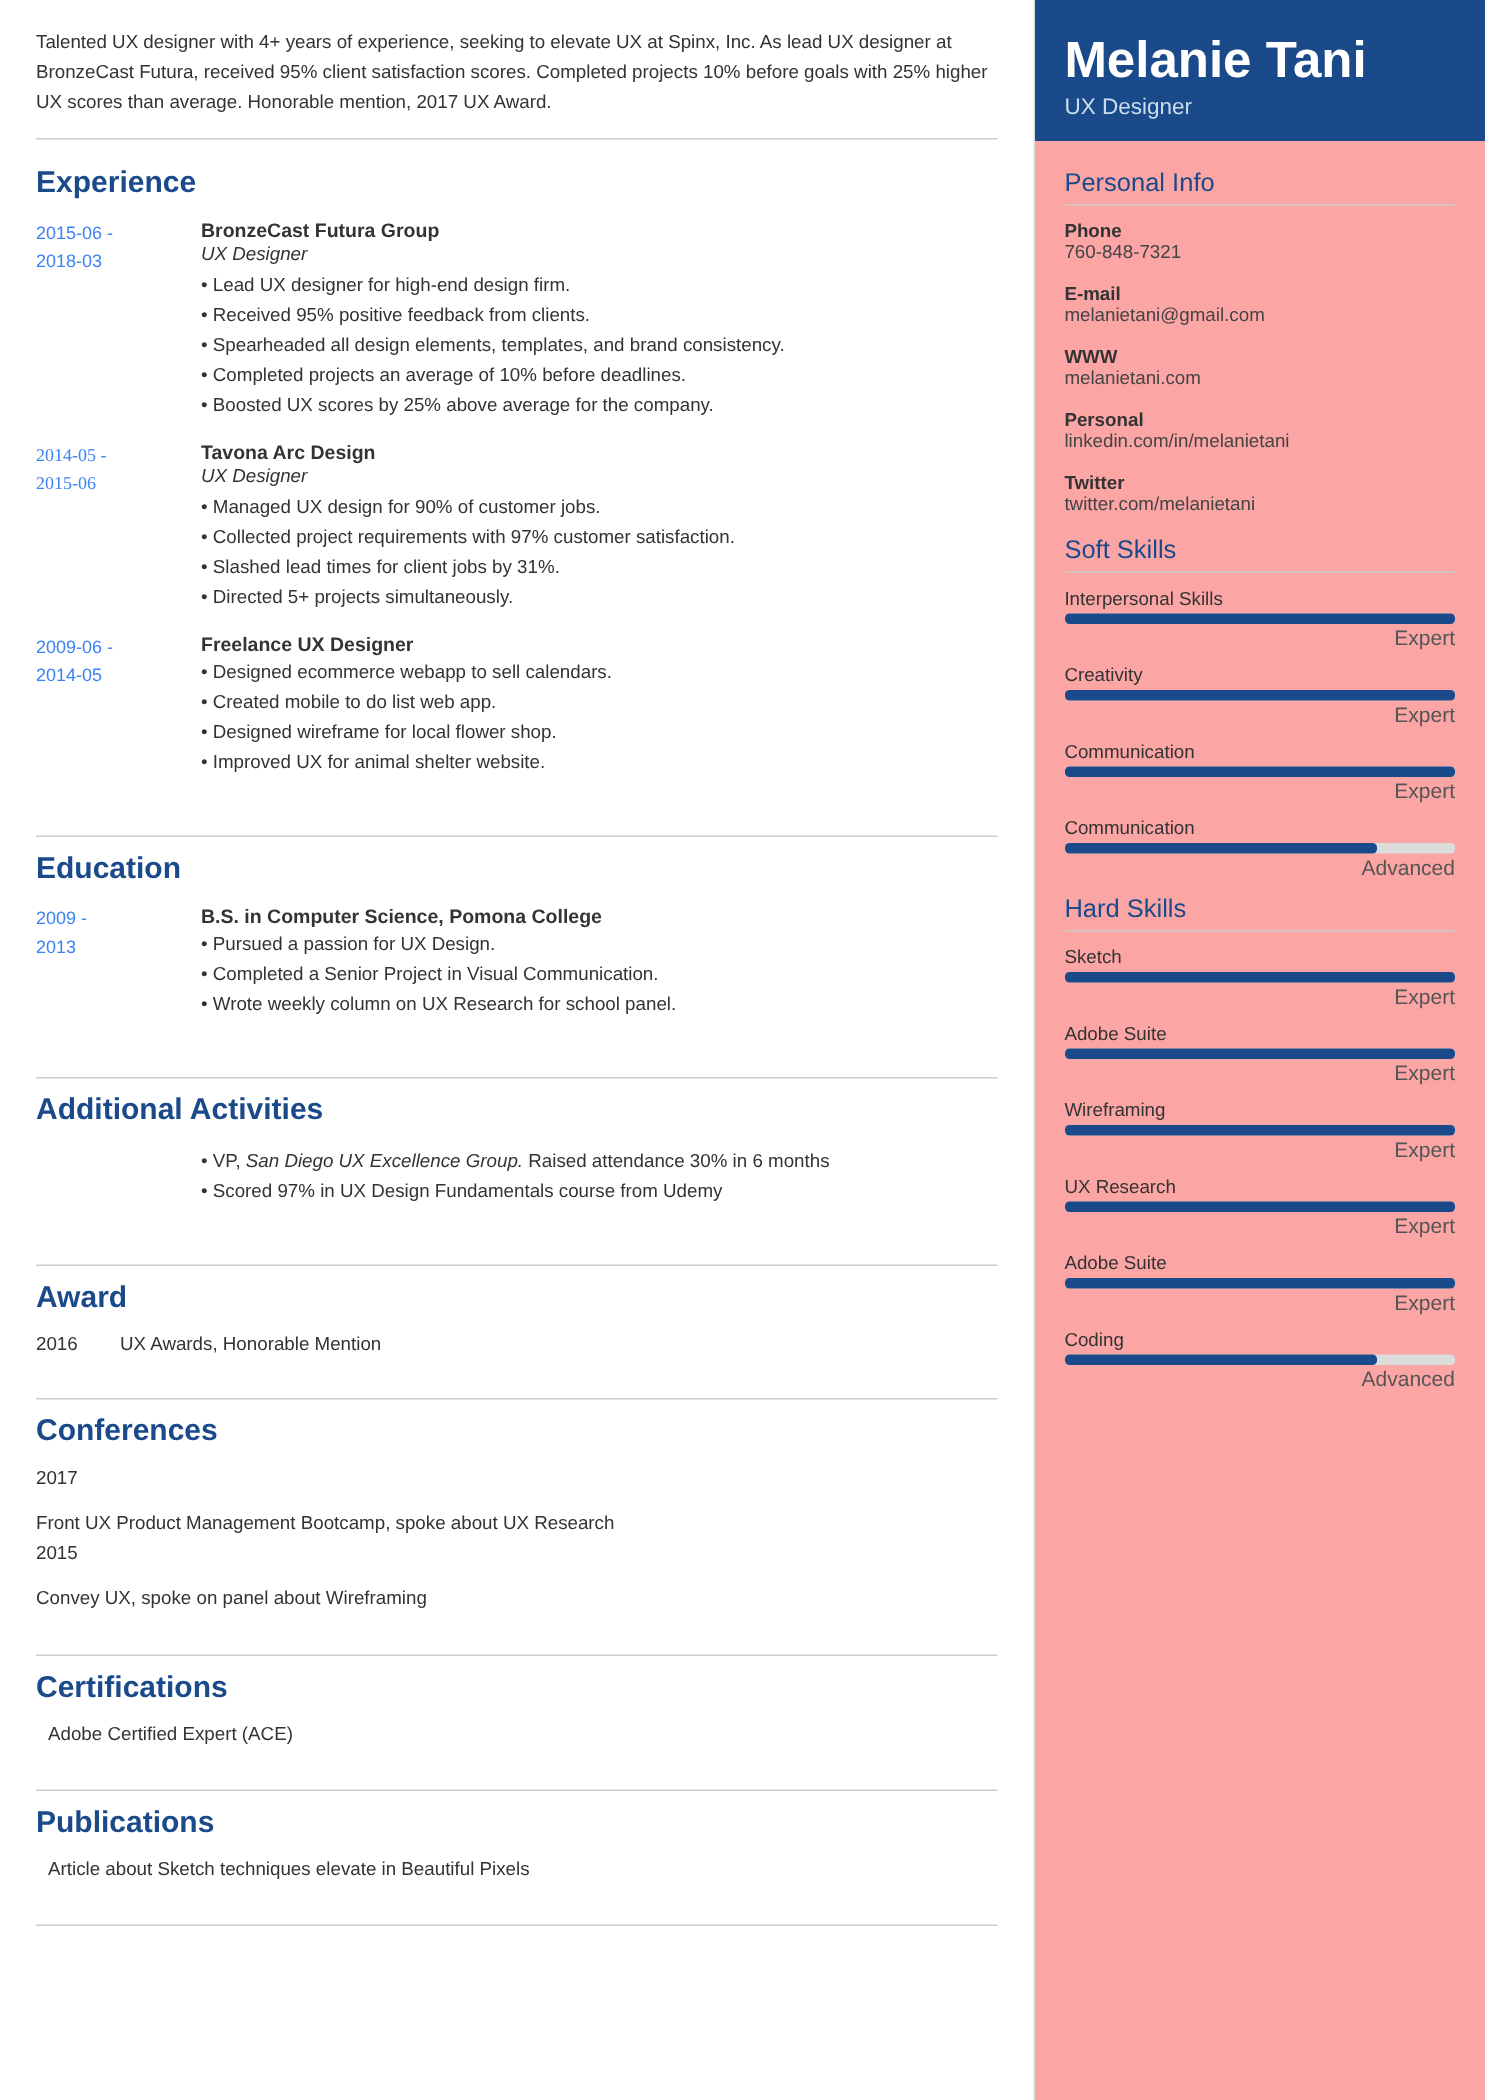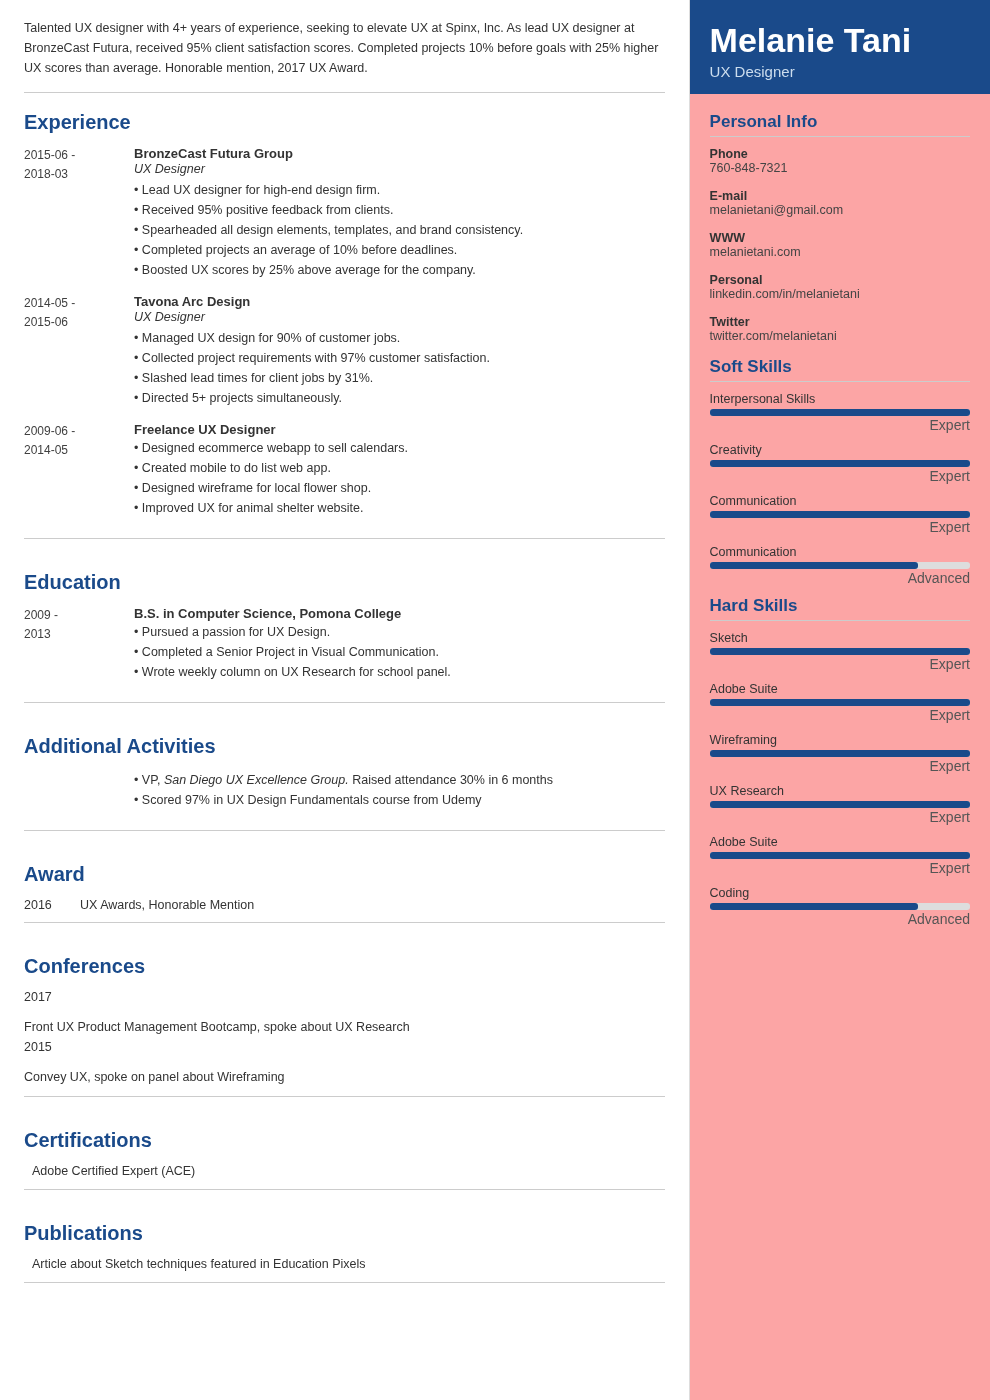--- a/index.html
+++ b/index.html
@@ -31,32 +31,32 @@
     }
     .section-title {
       font-size: 20px;
       font-weight: bold;
       color: #1a4a8a;
       margin-bottom: 12px;
       margin-top: 4px;
     }
     .section-block {
       border-bottom: 1px solid #ccc;
-      padding-bottom: 6px;
-      margin-bottom: 32px;
+      padding-bottom: 25px;
+      margin-bottom: 10px;
     }
     .exp-entry {
       display: flex;
       margin-bottom: 14px;
     }
     .date-col {
       width: 110px;
       min-width: 110px;
       font-size: 12px;
-      color: #404040;
+      color: #3b82f6;
       line-height: 1.6;
     }
     .detail-col {
       flex: 1;
     }
     .job-title-main {
       font-weight: bold;
       font-size: 13px;
       margin-bottom: 1px;
     }
@@ -96,21 +96,21 @@
     .right-header .role {
       font-size: 15px;
       color: #cde;
       margin-top: 4px;
     }
     .right-body {
       padding: 14px 20px;
     }
     .right-section-title {
       font-size: 17px;
-      font-weight: bold;
+      font-weight: normal;
       color: #1a4a8a;
       margin-bottom: 10px;
       margin-top: 4px;
       border-bottom: 1px solid #ccc;
       padding-bottom: 4px;
     }
     .info-block {
       margin-bottom: 14px;
     }
     .info-label {
@@ -195,21 +195,21 @@
               <ul class="bullet-list">
                 <li>Lead UX designer for high-end design firm.</li>
                 <li>Received 95% positive feedback from clients.</li>
                 <li>Spearheaded all design elements, templates, and brand consistency.</li>
                 <li>Completed projects an average of 10% before deadlines.</li>
                 <li>Boosted UX scores by 25% above average for the company.</li>
               </ul>
             </div>
           </div>
           <div class="exp-entry">
-            <div class="date-col" style="white-space: pre-line;">2014-05 -
+            <div class="date-col" style="white-space: pre-line; font-family: Liberation Serif, serif;">2014-05 -
 2015-06</div>
             <div class="detail-col">
               <div class="job-title-main">Tavona Arc Design</div>
               <div class="job-subtitle">UX Designer</div>
               <ul class="bullet-list">
                 <li>Managed UX design for 90% of customer jobs.</li>
                 <li>Collected project requirements with 97% customer satisfaction.</li>
                 <li>Slashed lead times for client jobs by 31%.</li>
                 <li>Directed 5+ projects simultaneously.</li>
               </ul>
@@ -289,21 +289,21 @@
     <div class="section-block">
       <div class="section-title">Certifications</div>
       <div id="certs-container">
           <p class="cert-entry">Adobe Certified Expert (ACE)</p>
         </div>
     </div>
 
     <div class="section-block">
       <div class="section-title">Publications</div>
       <div id="pubs-container">
-          <p class="pub-entry">Article about Sketch techniques featured in Education Pixels</p>
+          <p class="pub-entry">Article about Sketch techniques elevate in Beautiful Pixels</p>
         </div>
     </div>
 
   </div>
 
   <div class="right-col">
     <div class="right-header">
       <div class="name">Melanie Tani</div>
       <div class="role">UX Designer</div>
     </div>

